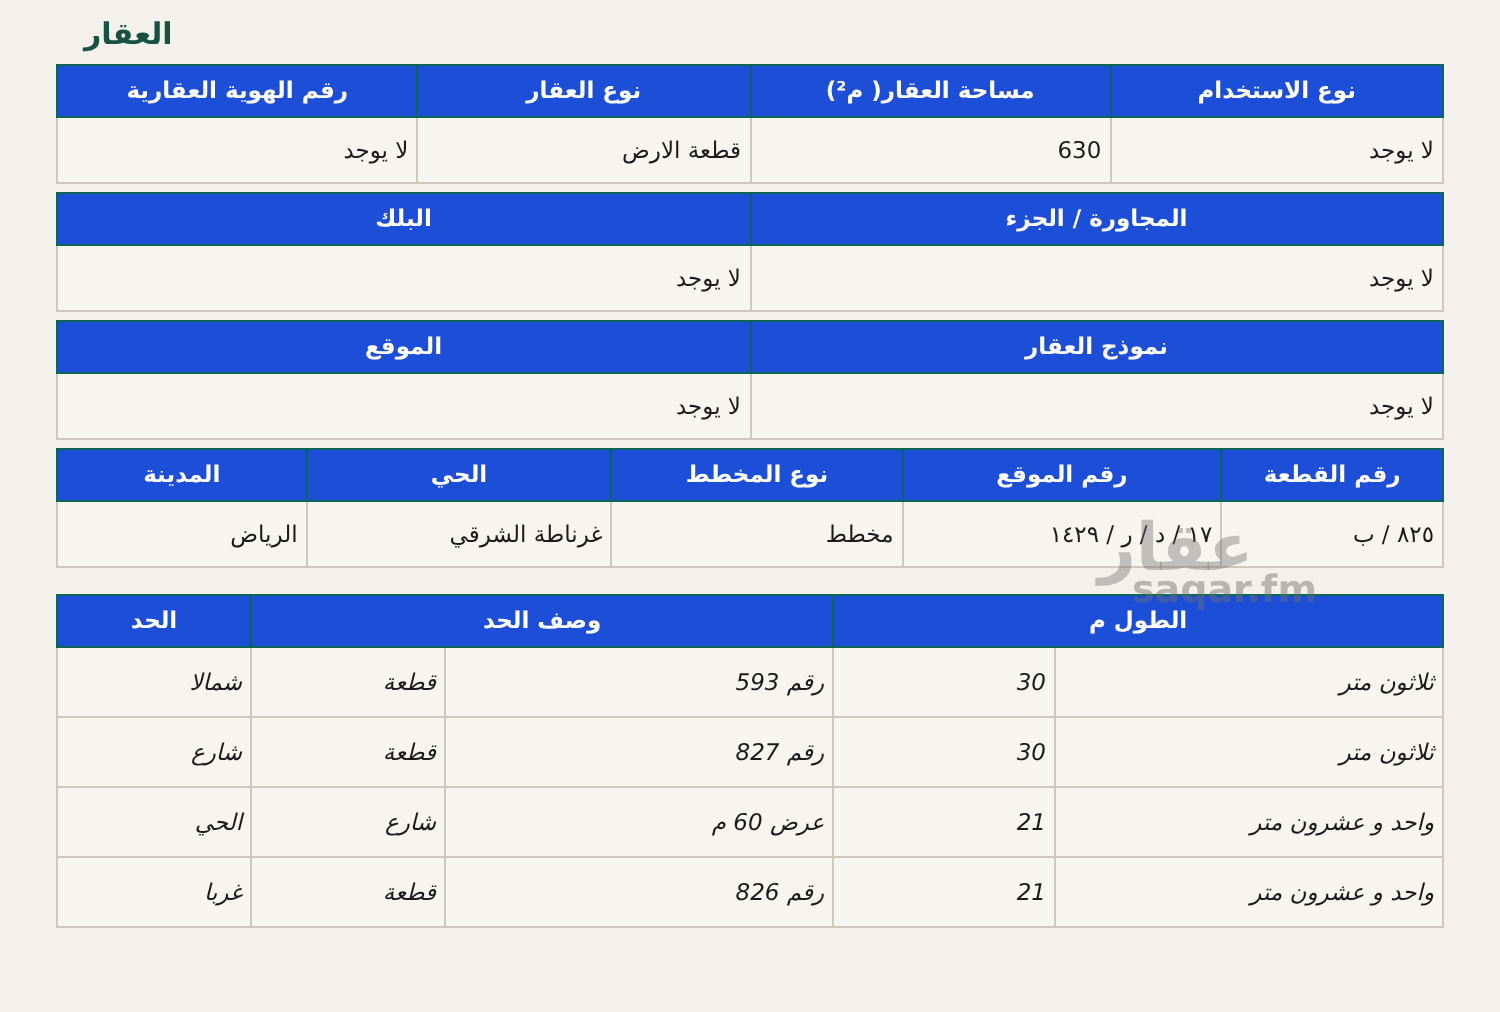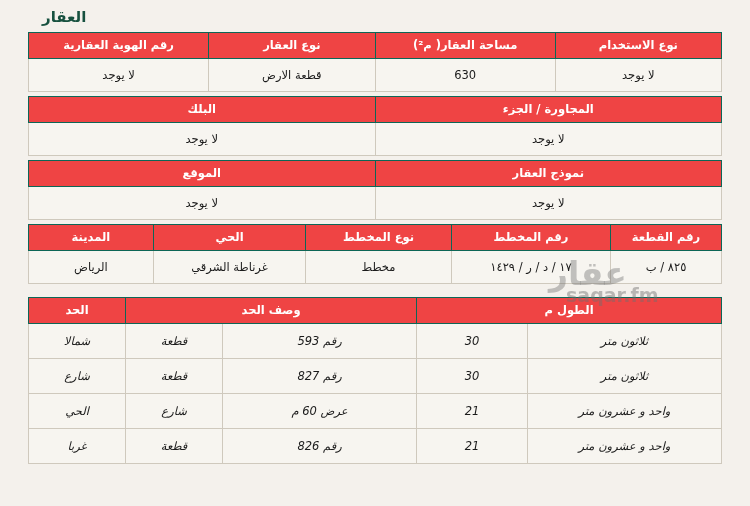--- a/index.html
+++ b/index.html
@@ -32,34 +32,34 @@
   }
   table {
     border-collapse: collapse;
     width: 100%;
     table-layout: fixed;
   }
   .tbl {
     margin-bottom: 0;
   }
   th {
-    background: #ef4444;
+    background: #1d4ed8;
     color: #ffffff;
     font-size: 11.5px;
     font-weight: bold;
     text-align: center;
     padding: 5px 4px;
     border: 1px solid #0d6656;
     line-height: 1.3;
   }
   td {
     background: #f7f5f0;
     color: #1b1b1b;
     font-size: 11.5px;
-    text-align: center;
+    text-align: right;
     padding: 6px 4px;
     border: 1px solid #cfc9bd;
     line-height: 1.4;
     height: 20px;
   }
   .block {
     margin-bottom: 4px;
   }
   .bounds-wrap {
     margin-top: 13px;
@@ -161,21 +161,21 @@
     <colgroup>
       <col style="width:16%">
         <col style="width:23%">
         <col style="width:21%">
         <col style="width:22%">
         <col style="width:18%">
     </colgroup>
     <tbody>
         <tr>
       <th>رقم القطعة</th>
-      <th>رقم المخطط</th>
+      <th>رقم الموقع</th>
       <th>نوع المخطط</th>
       <th>الحي</th>
       <th>المدينة</th>
     </tr>
     <tr>
       <td>٨٢٥ / ب</td>
       <td>١٧ / د / ر / ١٤٢٩</td>
       <td>مخطط</td>
       <td>غرناطة الشرقي</td>
       <td>الرياض</td>

